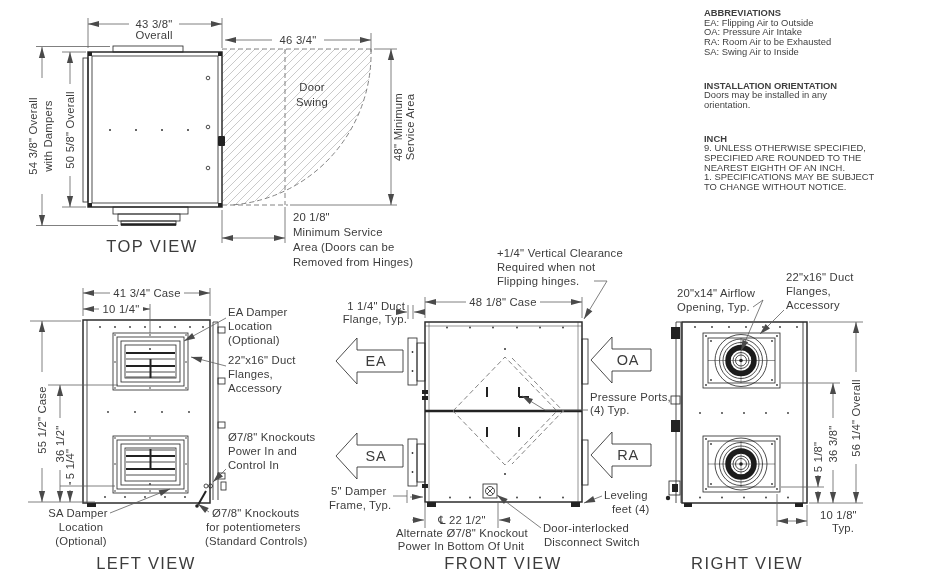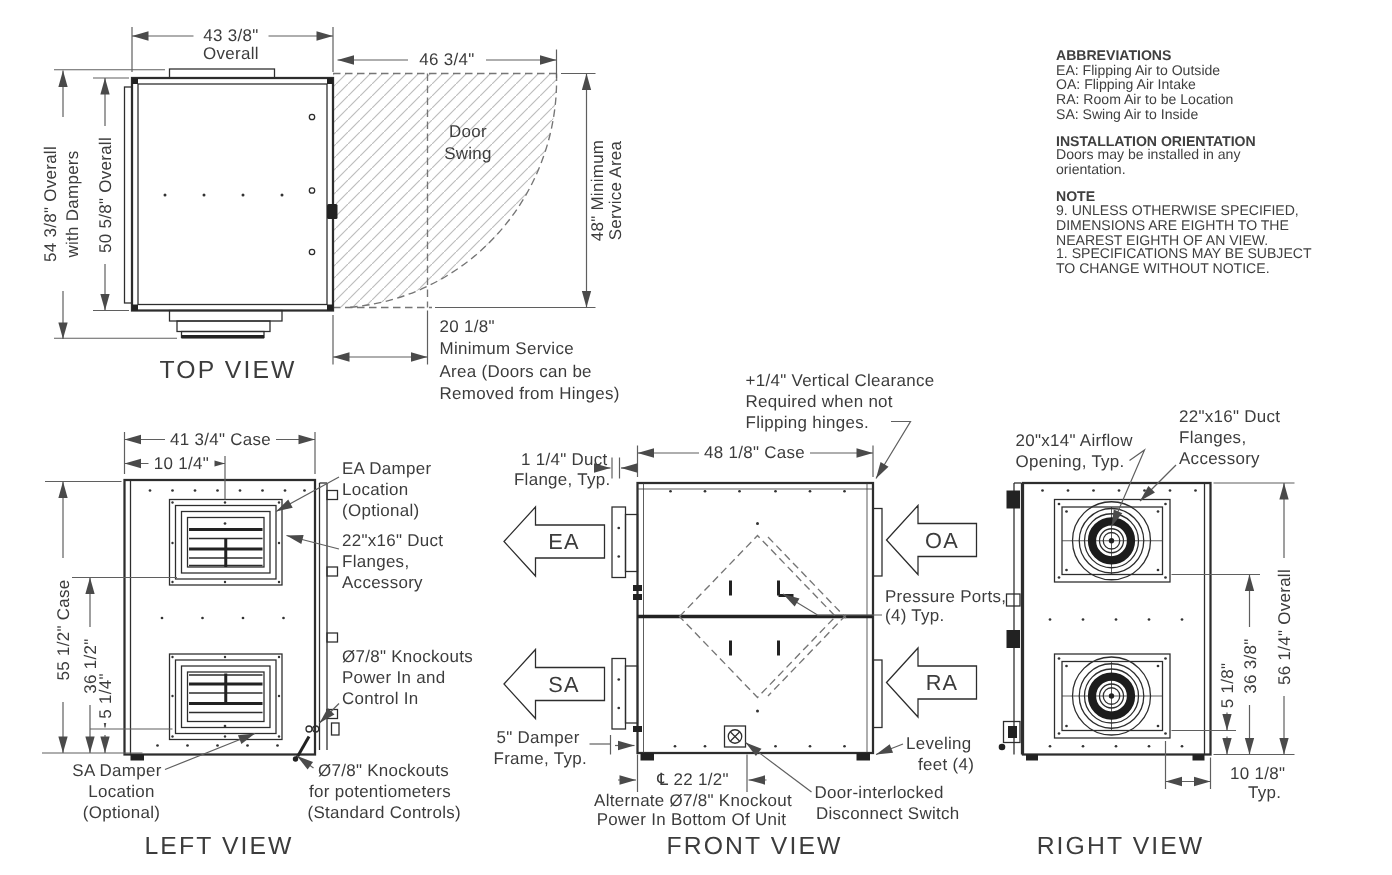--- a/index.html
+++ b/index.html
@@ -15,22 +15,22 @@
   .o3{stroke:#222;stroke-width:2.4;fill:none}
   .dm{stroke:#5f5f5f;stroke-width:.8;fill:none}
   .dsh{stroke:#757575;stroke-width:.9;stroke-dasharray:5 3;fill:none}
   .tick{stroke:#222;stroke-width:2;fill:none}
   .blk{fill:#222;stroke:none}
   .wt{fill:#fff;stroke:none}
   .dot{fill:#333;stroke:none}
   
   #notes{position:absolute;left:704px;top:8px;width:222px;color:#3f3f3f;
          font-size:9.4px;line-height:9.7px;}
-  #notes .nh{font-weight:bold;margin-top:24px;}
-  #notes .sect{margin-top:8px;}
+  #notes .nh{font-weight:bold;}
+  #notes .sect{margin-top:24px;}
 </style>
 </head>
 <body>
 
 <div id="stage">
 
 <svg id="drawing" width="928" height="583" viewBox="0 0 928 583">
   <defs>
     <pattern id="hatch" width="8" height="8" patternUnits="userSpaceOnUse">
       <path d="M-1,9 L9,-1" stroke="#bdbdbd" stroke-width="0.8"></path>
@@ -467,27 +467,27 @@
     <text transform="rotate(-90 860 418)" x="860" y="418" text-anchor="middle">56 1/4" Overall</text>
     <text x="820" y="519">10 1/8"</text>
     <text x="832" y="532">Typ.</text>
     <text class="ttl" x="747" y="569" text-anchor="middle">RIGHT VIEW</text>
   </g>
 </svg>
 
 <div id="notes">
   <div class="nh">ABBREVIATIONS</div>
   <div class="nl">EA: Flipping Air to Outside</div>
-  <div class="nl">OA: Flipping Air Intake</div>
-  <div class="nl">RA: Room Air to be Location</div>
+  <div class="nl">OA: Pressure Air Intake</div>
+  <div class="nl">RA: Room Air to be Exhausted</div>
   <div class="nl">SA: Swing Air to Inside</div>
   <div class="nh sect">INSTALLATION ORIENTATION</div>
   <div class="nl">Doors may be installed in any</div>
   <div class="nl">orientation.</div>
-  <div class="nh sect">NOTE</div>
+  <div class="nh sect">INCH</div>
   <div class="nl">9. UNLESS OTHERWISE SPECIFIED,</div>
-  <div class="nl">DIMENSIONS ARE EIGHTH TO THE</div>
-  <div class="nl">NEAREST EIGHTH OF AN VIEW.</div>
+  <div class="nl">SPECIFIED ARE ROUNDED TO THE</div>
+  <div class="nl">NEAREST EIGHTH OF AN INCH.</div>
   <div class="nl">1. SPECIFICATIONS MAY BE SUBJECT</div>
   <div class="nl">TO CHANGE WITHOUT NOTICE.</div>
 </div>
 
 </div>
 
 </body></html>

